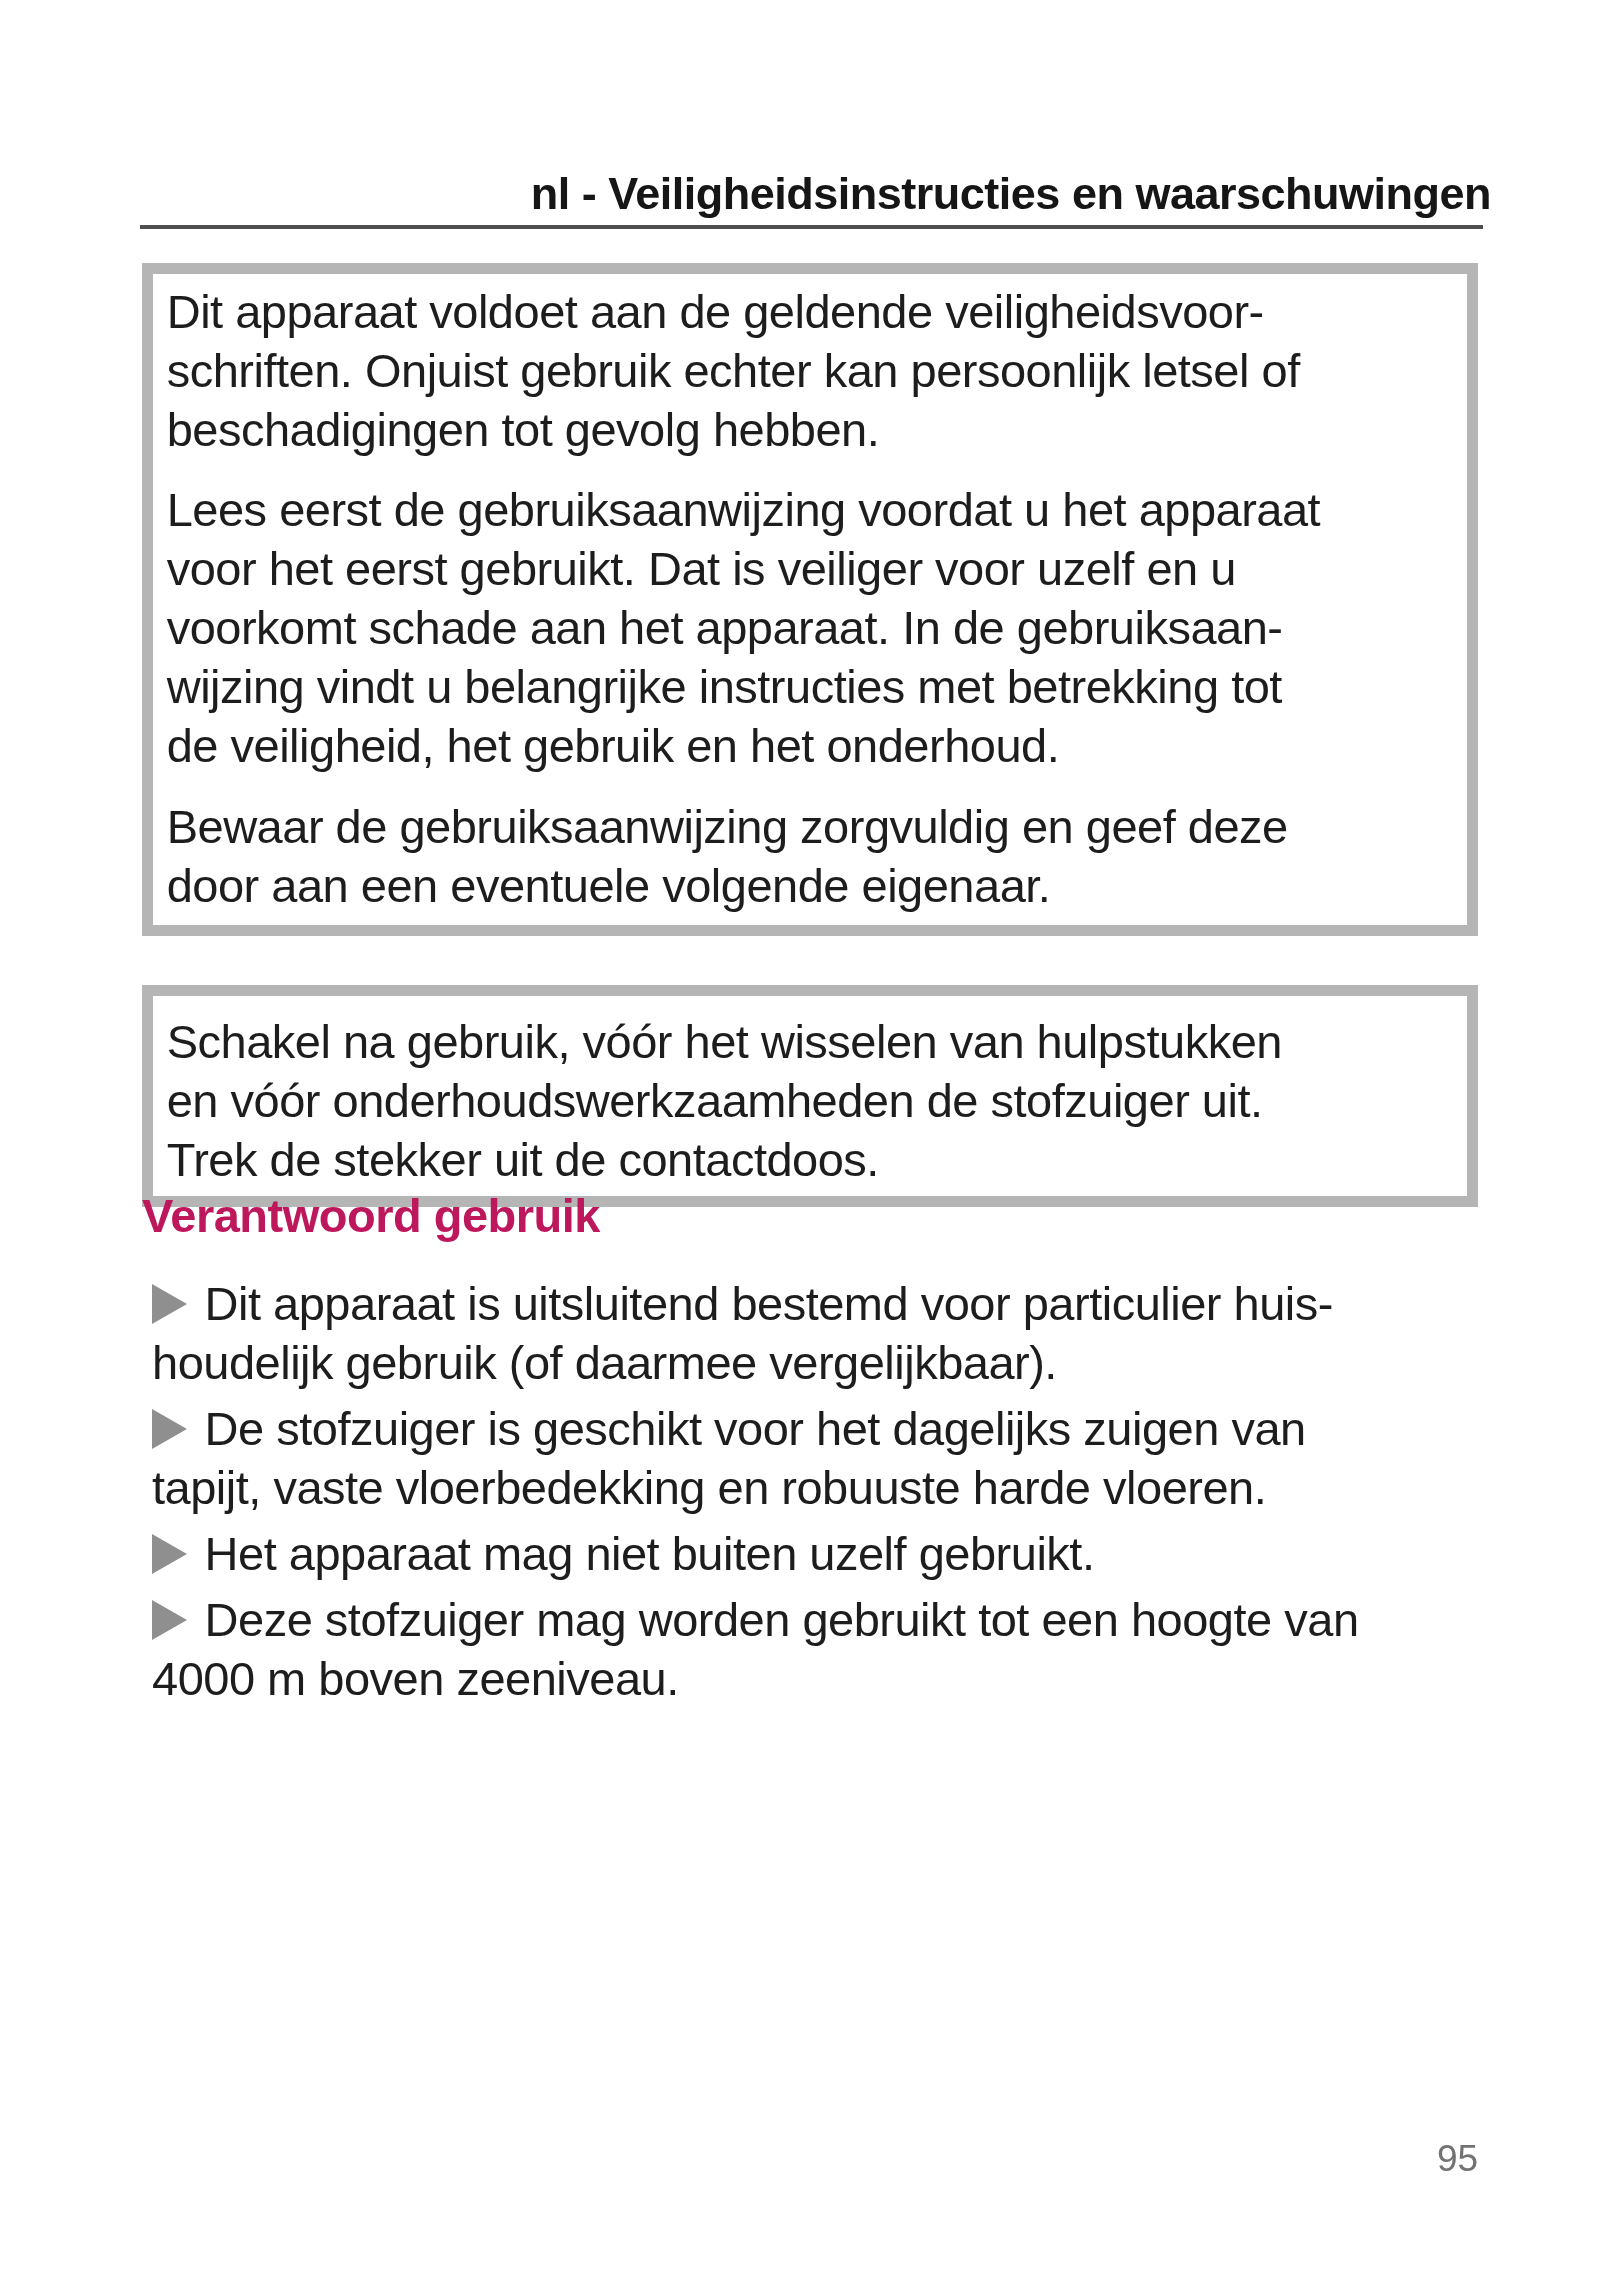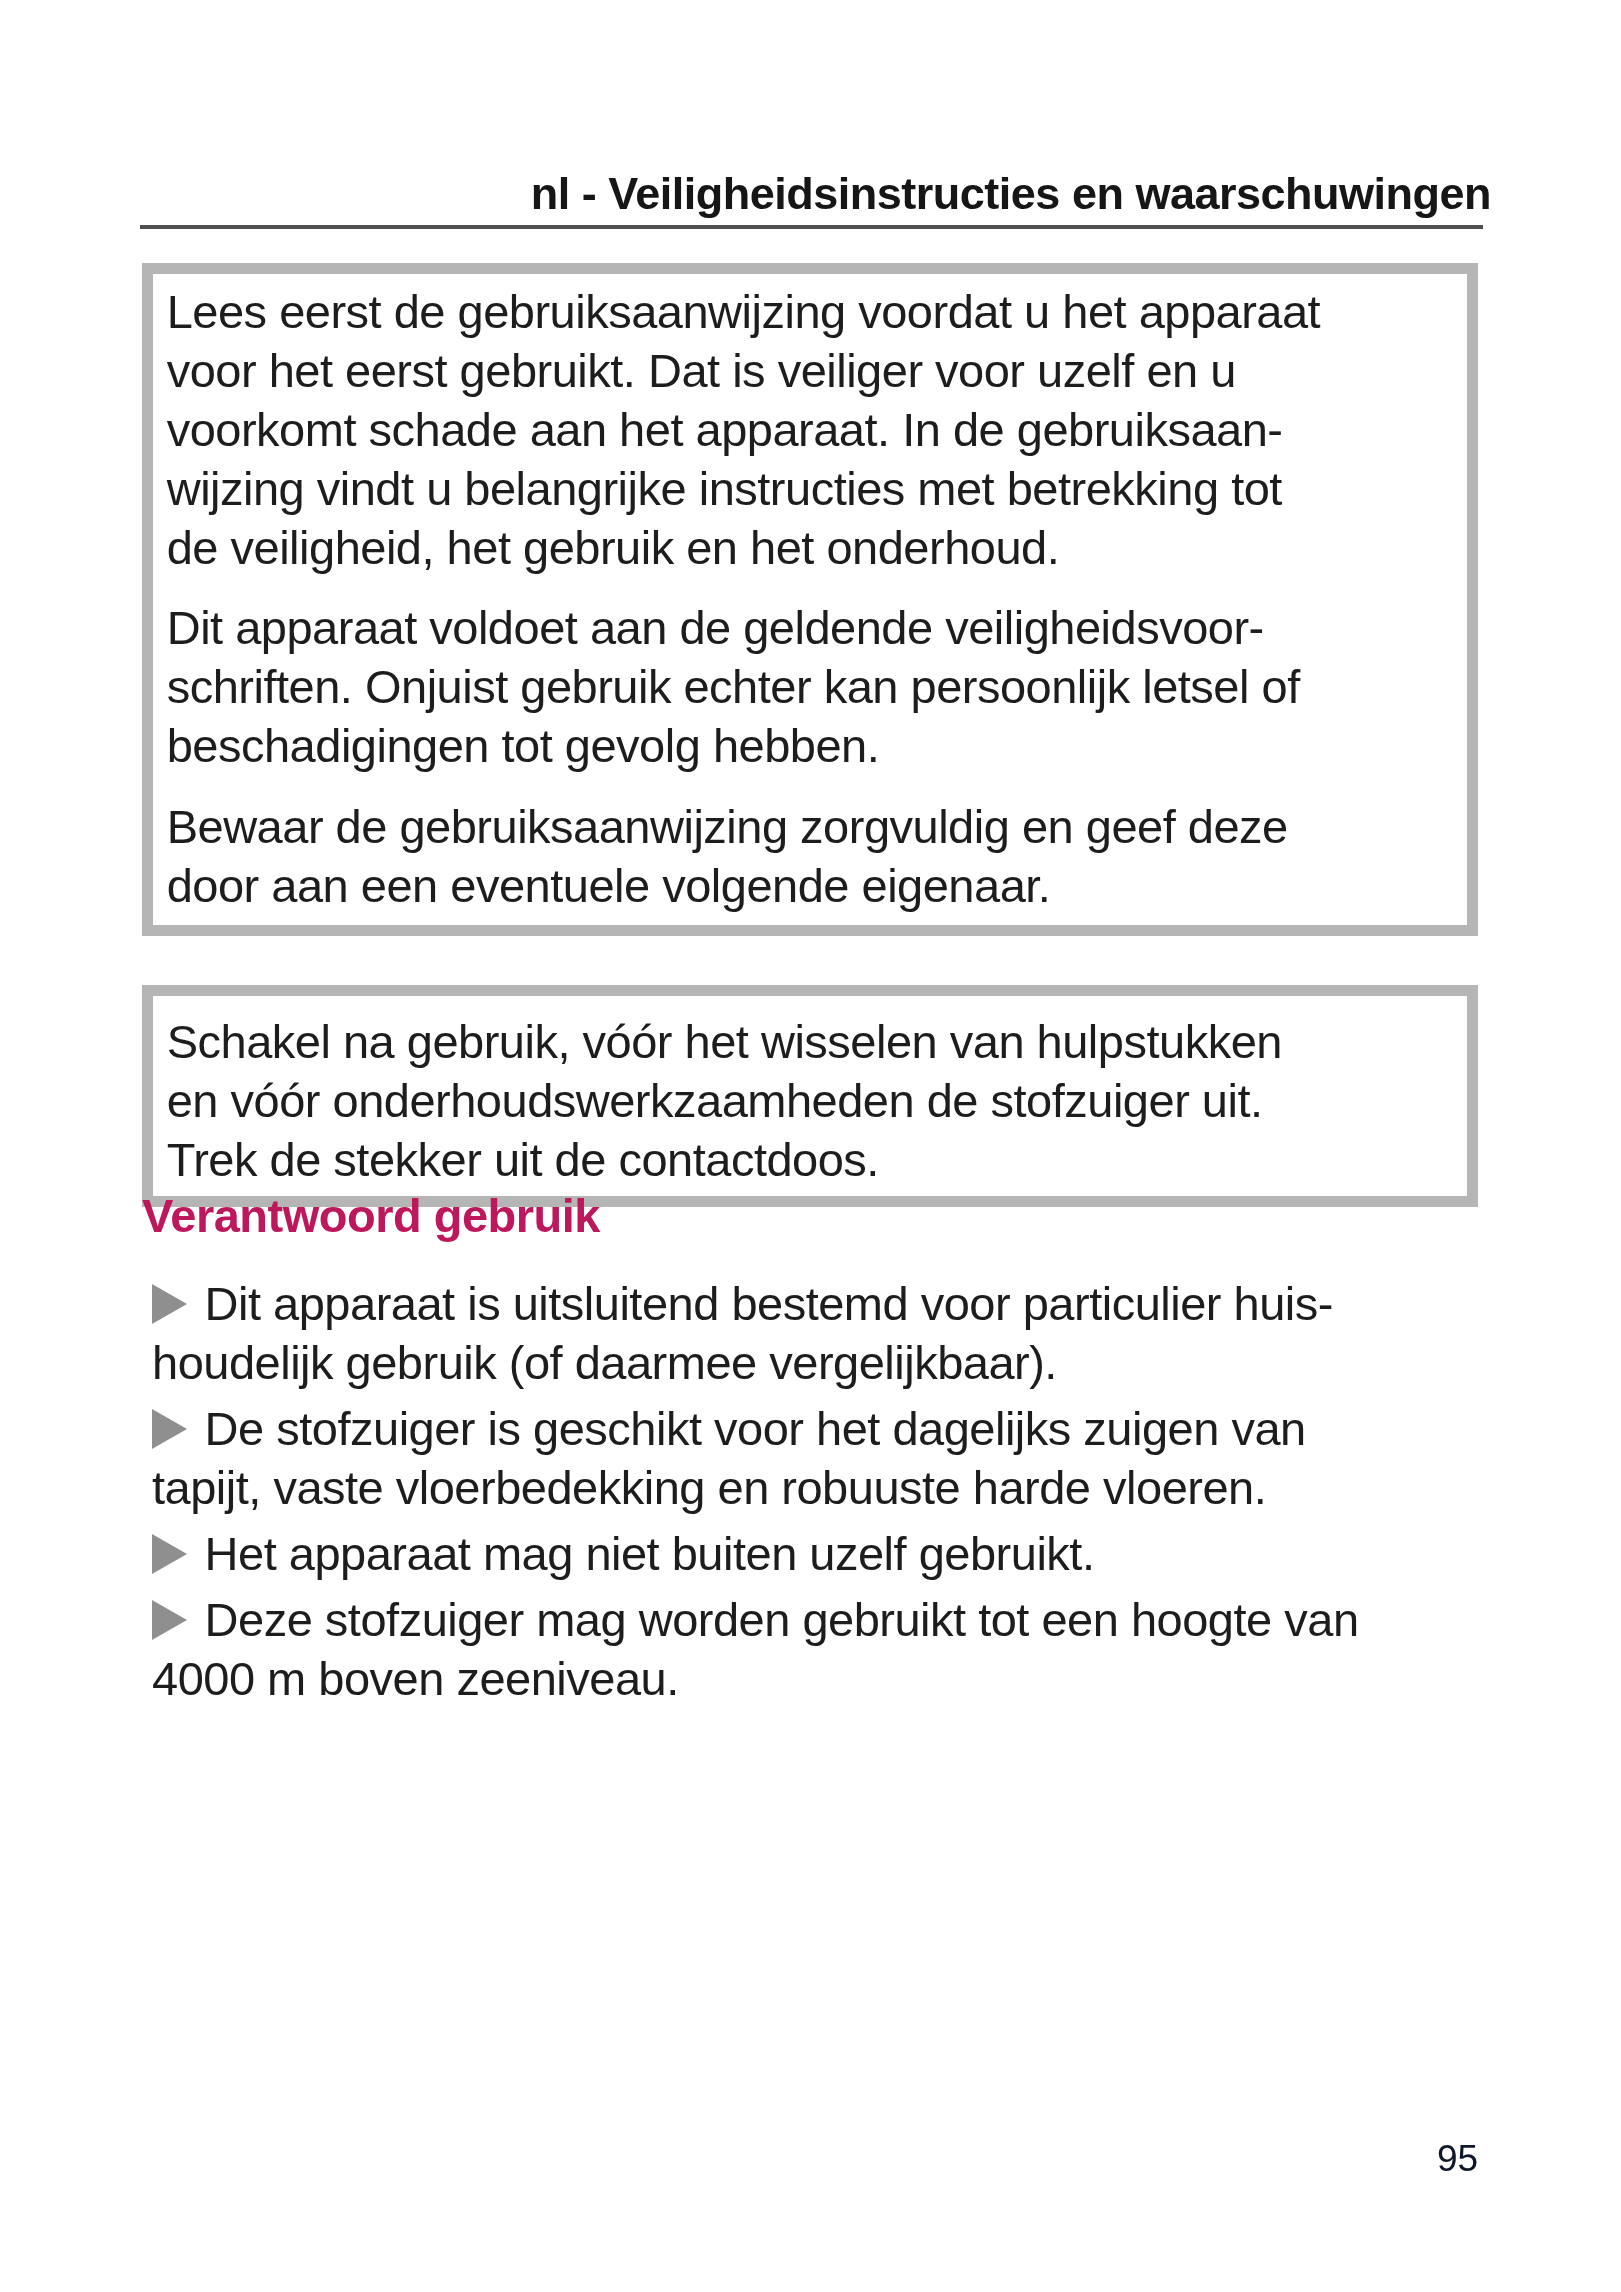--- a/index.html
+++ b/index.html
@@ -79,41 +79,41 @@
     border-left: 35px solid #8f8f8f;
     margin-right: 17.6px;
     vertical-align: -3.9px;
   }
   .pagenum {
     position: absolute;
     top: 2137px;
     left: 1437px;
     font-size: 37px;
     line-height: 43px;
-    color: #0f172a;
+    color: #737373;
   }
 </style>
 </head>
 <body>
 
 <div class="page">
 
   <div class="title">nl - Veiligheidsinstructies en waarschuwingen</div>
 
   <div class="rule"></div>
 
   <section class="warn-box box1">
+    <p>Dit apparaat voldoet aan de geldende veiligheidsvoor-
+schriften. Onjuist gebruik echter kan persoonlijk letsel of
+beschadigingen tot gevolg hebben.</p>
     <p>Lees eerst de gebruiksaanwijzing voordat u het apparaat
 voor het eerst gebruikt. Dat is veiliger voor uzelf en u
 voorkomt schade aan het apparaat. In de gebruiksaan-
 wijzing vindt u belangrijke instructies met betrekking tot
 de veiligheid, het gebruik en het onderhoud.</p>
-    <p>Dit apparaat voldoet aan de geldende veiligheidsvoor-
-schriften. Onjuist gebruik echter kan persoonlijk letsel of
-beschadigingen tot gevolg hebben.</p>
     <p>Bewaar de gebruiksaanwijzing zorgvuldig en geef deze
 door aan een eventuele volgende eigenaar.</p>
   </section>
 
   <section class="warn-box box2">
     <p>Schakel na gebruik, vóór het wisselen van hulpstukken
 en vóór onderhoudswerkzaamheden de stofzuiger uit.
 Trek de stekker uit de contactdoos.</p>
   </section>
 

